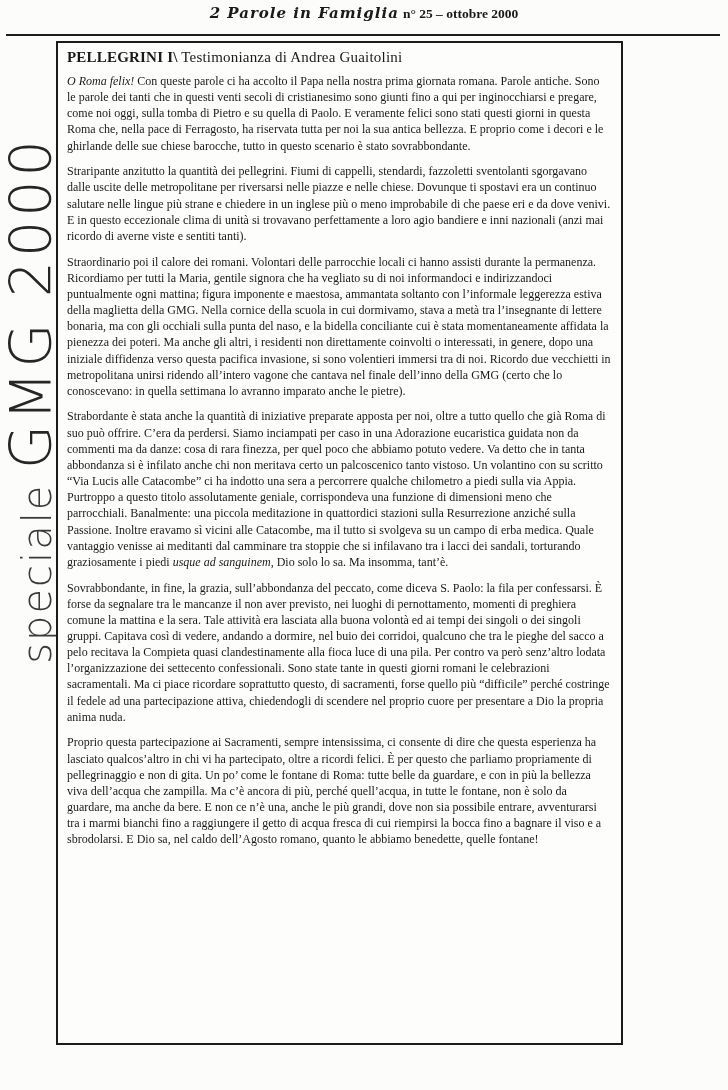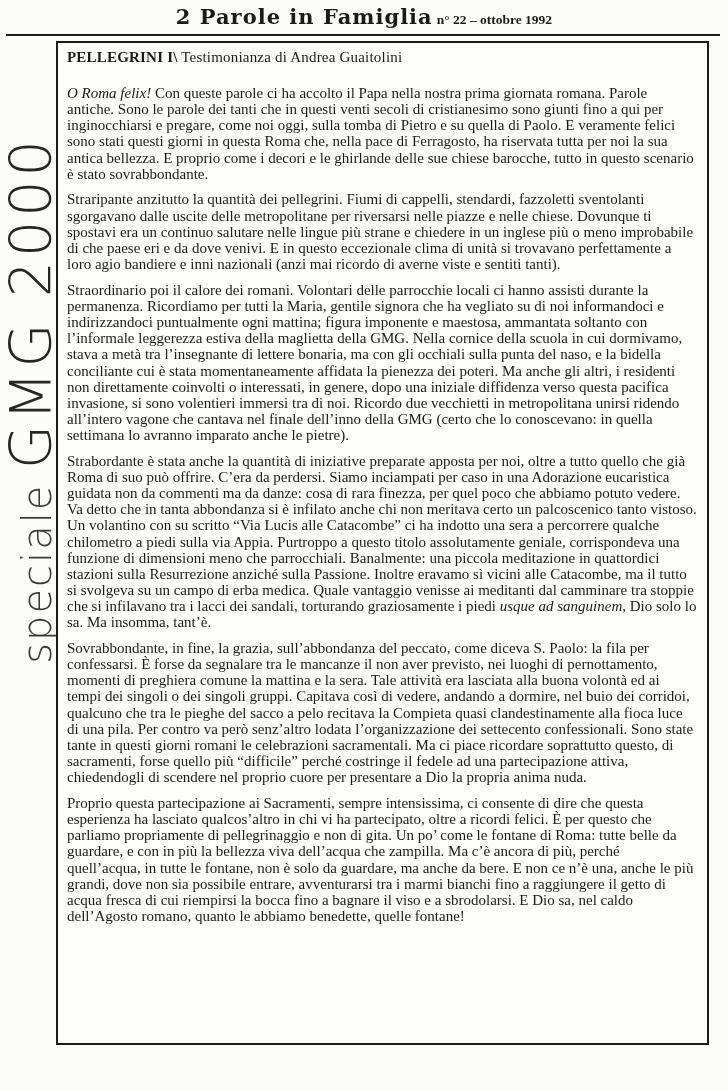--- a/index.html
+++ b/index.html
@@ -16,22 +16,22 @@
     background:#fcfcfa;
   }
   
   .masthead{
     position:absolute;top:4px;left:0;right:0;
     text-align:center;
     white-space:nowrap;
   }
   .masthead .script{
     font-family:"DejaVu Serif", serif;
-    font-weight:bold;
-    font-size:21px;letter-spacing:1px;
+    font-style:italic;font-weight:bold;
+    font-size:15px;letter-spacing:1px;
   }
   .masthead .issue{
     font-family:"Liberation Serif", serif;
     font-size:13.5px;font-weight:bold;
     margin-left:4px;
   }
   .masthead-rule{
     position:absolute;top:34px;left:6px;right:8px;
     border-top:2.5px solid #1c1c1c;
     height:0;
@@ -56,41 +56,41 @@
     font-family:"DejaVu Sans", sans-serif;
     font-weight:300;
     font-size:57px;
     letter-spacing:4px;
     color:#262626;
   }
   
   .article-box{
     position:absolute;
     left:56px;top:41px;
-    width:653px;height:1004px;
+    width:567px;height:1004px;
     border:2px solid #1b1b1b;
     background:#fdfdfb;
     box-sizing:border-box;
     padding:6px 10px 0 9px;
   }
   .kicker{
     font-size:15px;
     letter-spacing:.2px;
   }
   .kicker .kicker-bold{font-weight:bold;}
   .article-title{
     font-family:"Liberation Serif", serif;
     font-weight:normal;
     font-size:30px;
     letter-spacing:1.5px;
     margin:8px 0 0 0;
   }
   .article-body{
-    margin-top:19px;
-    font-size:15px;
+    margin-top:7px;
+    font-size:12px;
     line-height:16.15px;
     text-align:left;
   }
   .article-body p{
     margin:0 0 9.5px 0;
   }
   .article-body em{font-style:italic;}
   
   .page-footer{
     position:absolute;
@@ -99,21 +99,21 @@
     font-size:15.5px;
     letter-spacing:.5px;
   }
 </style>
 </head>
 <body>
 
 <div class="page">
 
   <div class="masthead">
-    <span class="script">2 Parole in Famiglia</span><span class="issue">n° 22 – ottobre 1992</span>
+    <span class="script">2 Parole in Famiglia</span><span class="issue">n° 25 – ottobre 2000</span>
   </div>
   <div class="masthead-rule"></div>
 
   <div class="sidebar-label">
     <span class="small">speciale </span><span class="large">GMG 2000</span>
   </div>
 
   <div class="article-box">
     <div class="kicker">
       <span class="kicker-bold">PELLEGRINI I\</span><span> Testimonianza di Andrea Guaitolini</span>

